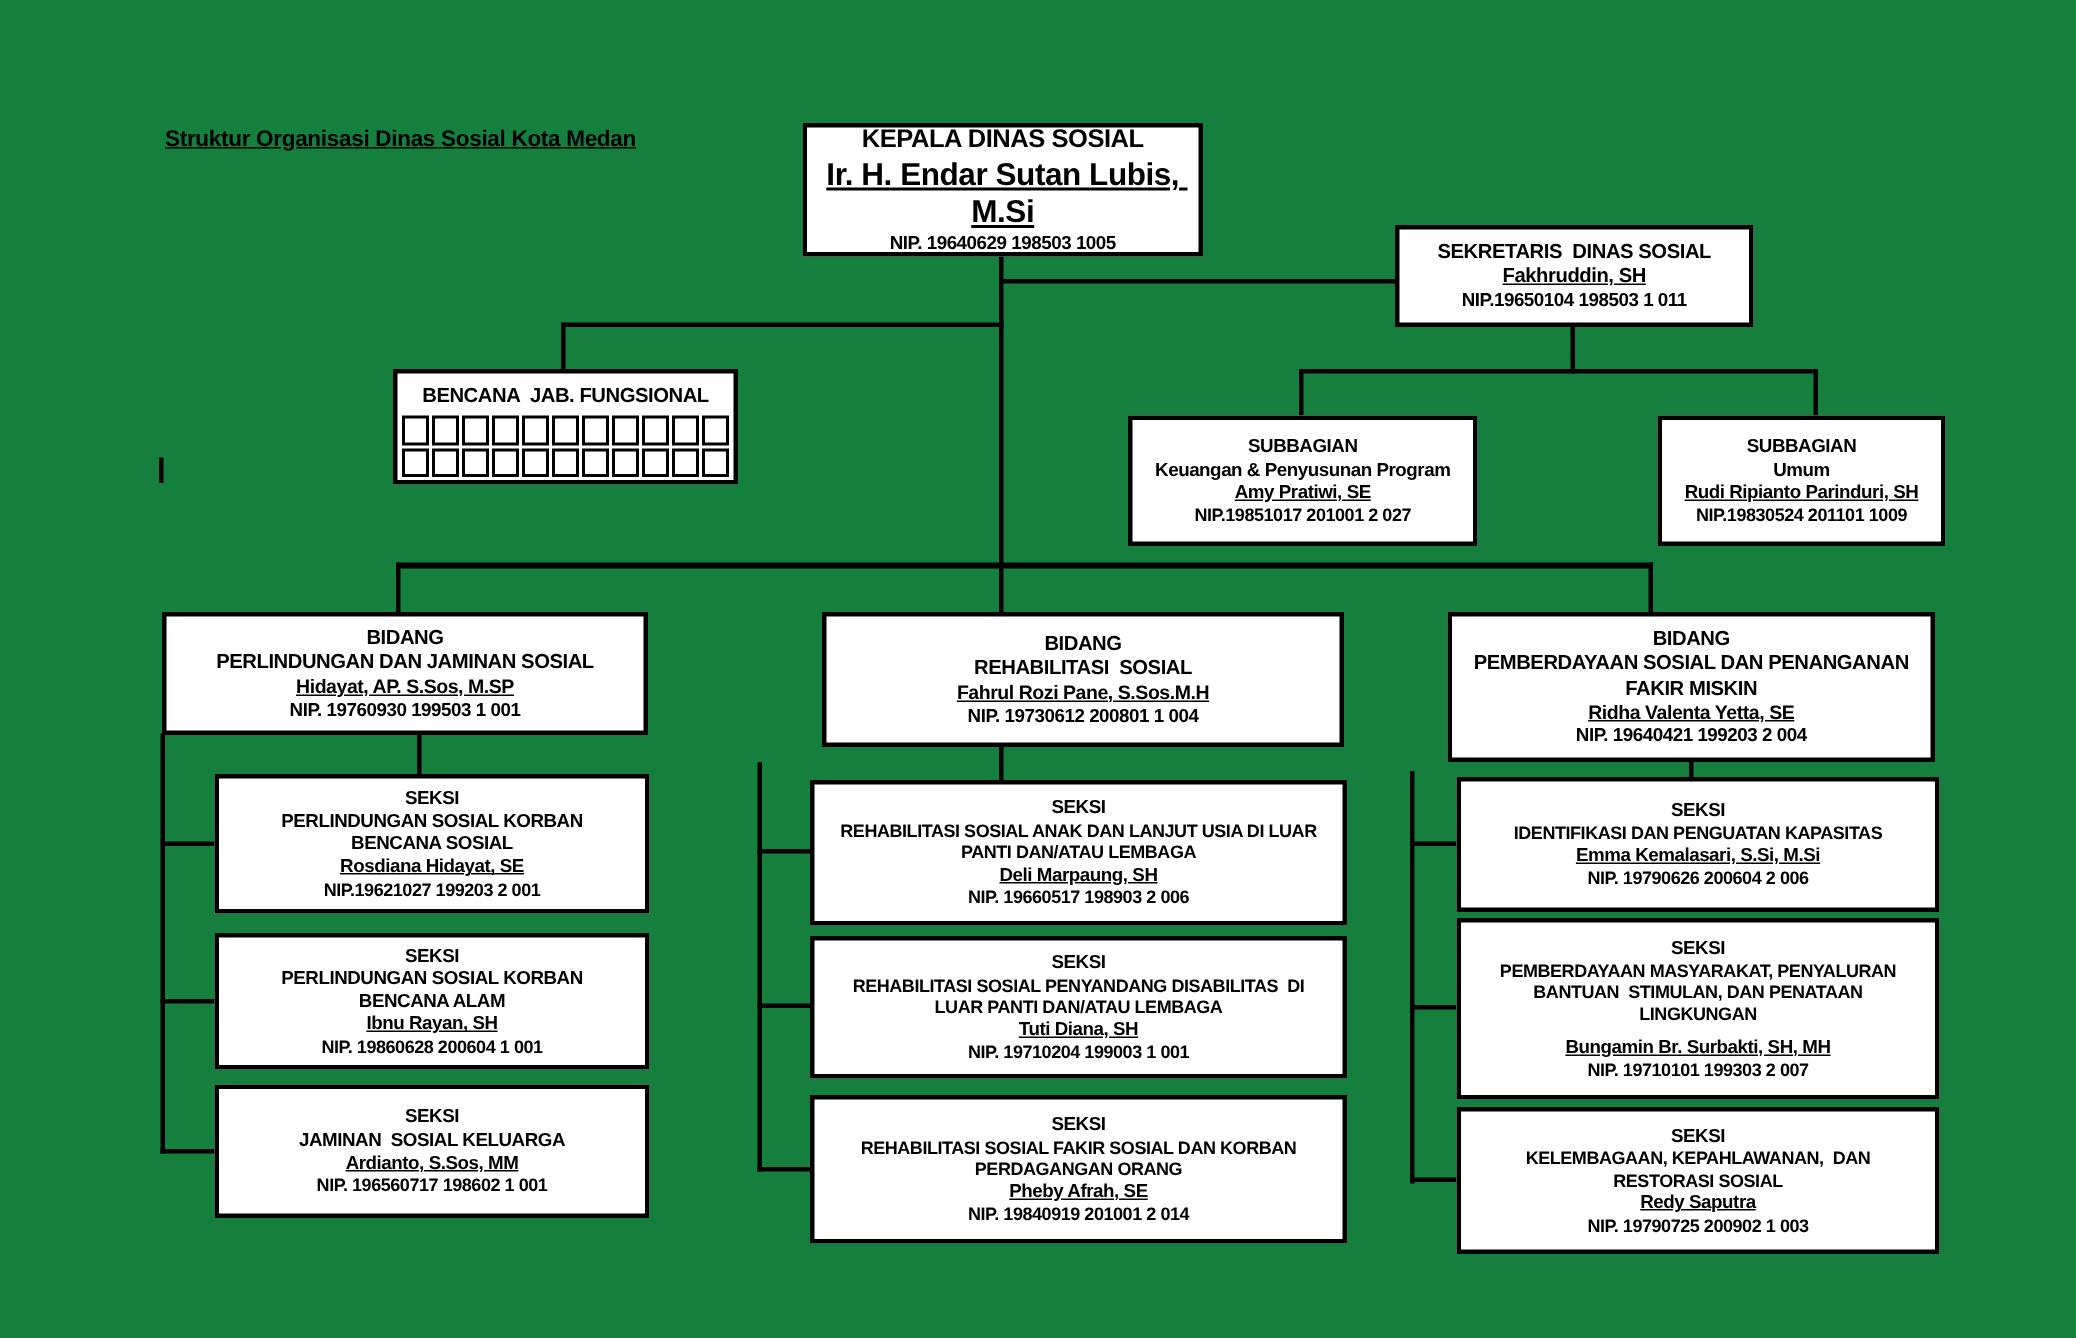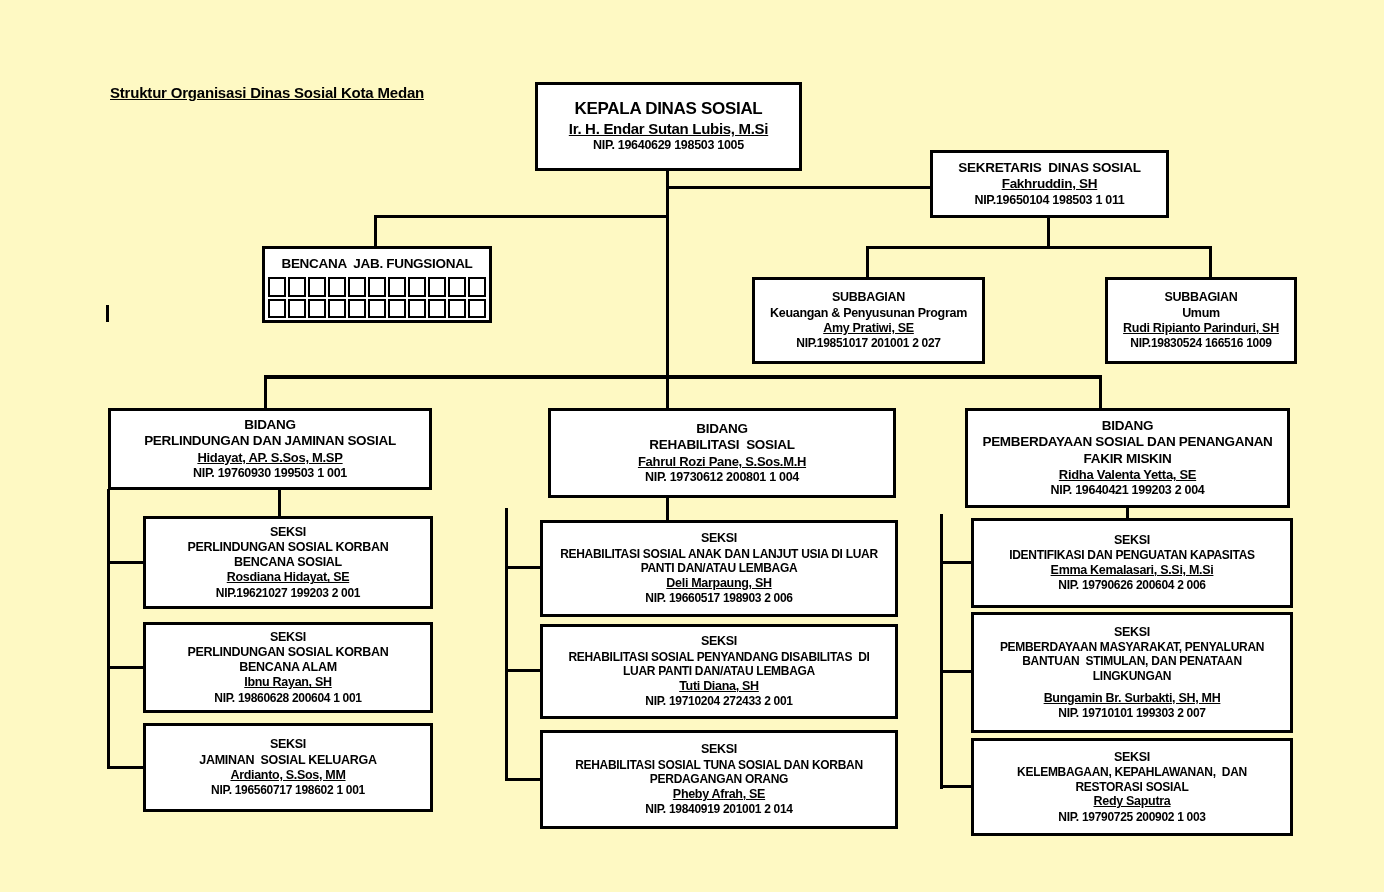--- a/index.html
+++ b/index.html
@@ -1,33 +1,33 @@
 <!DOCTYPE html>
 <html><head>
 <meta charset="utf-8">
 <style>
   html,body{margin:0;padding:0;background:#ffffff;}
   .canvas{
-    position:relative;width:1384px;height:892px;background:#fef9c3;
+    position:relative;width:1384px;height:892px;background:#15803d;
     font-family:"Liberation Sans",sans-serif;font-weight:bold;color:#000;
     overflow:hidden;
   }
   .page-title{
     position:absolute;left:110px;top:84px;font-size:15px;
     text-decoration:underline;letter-spacing:-0.2px;white-space:pre;
   }
   .box{
     position:absolute;border:3px solid #000;background:#fff;box-sizing:border-box;
     display:flex;flex-direction:column;align-items:center;justify-content:center;
     text-align:center;padding:2px 3px;letter-spacing:-0.3px;
   }
   .bl{white-space:pre-wrap;line-height:1.22;}
   .u{text-decoration:underline;}
   .fz17{font-size:17px;}
-  .fz15{font-size:15px;}
+  .fz15{font-size:21px;}
   .fz135{font-size:13.5px;}
   .fz13{font-size:13px;}
   .fz125{font-size:12.5px;}
   .fz12{font-size:12px;}
   .gap-top{margin-top:7px;}
   .line{position:absolute;background:#000;}
   
   .kel{justify-content:flex-start;padding:0;}
   .kel .kel-label{padding:7px 0 5px;}
   .fgrid{
@@ -115,21 +115,21 @@
     <div class="bl fz125">SUBBAGIAN</div>
     <div class="bl fz125">Keuangan &amp; Penyusunan Program</div>
     <div class="bl fz125 u">Amy Pratiwi, SE</div>
     <div class="bl fz12">NIP.19851017 201001 2 027</div>
   </div>
 
   <div class="box" style="left:1105px;top:277px;width:192px;height:87px;">
     <div class="bl fz125">SUBBAGIAN</div>
     <div class="bl fz125">Umum</div>
     <div class="bl fz125 u">Rudi Ripianto Parinduri, SH</div>
-    <div class="bl fz12">NIP.19830524 166516 1009</div>
+    <div class="bl fz12">NIP.19830524 201101 1009</div>
   </div>
 
   <div class="box" style="left:108px;top:408px;width:324px;height:82px;">
     <div class="bl fz135">BIDANG</div>
     <div class="bl fz135">PERLINDUNGAN DAN JAMINAN SOSIAL</div>
     <div class="bl fz13 u">Hidayat, AP. S.Sos, M.SP</div>
     <div class="bl fz125">NIP. 19760930 199503 1 001</div>
   </div>
 
   <div class="box" style="left:548px;top:408px;width:348px;height:90px;">
@@ -176,26 +176,26 @@
 PANTI DAN/ATAU LEMBAGA</div>
     <div class="bl fz125 u">Deli Marpaung, SH</div>
     <div class="bl fz12">NIP. 19660517 198903 2 006</div>
   </div>
 
   <div class="box" style="left:540px;top:624px;width:358px;height:95px;">
     <div class="bl fz125">SEKSI</div>
     <div class="bl fz12">REHABILITASI SOSIAL PENYANDANG DISABILITAS  DI
 LUAR PANTI DAN/ATAU LEMBAGA</div>
     <div class="bl fz125 u">Tuti Diana, SH</div>
-    <div class="bl fz12">NIP. 19710204 272433 2 001</div>
+    <div class="bl fz12">NIP. 19710204 199003 1 001</div>
   </div>
 
   <div class="box" style="left:540px;top:730px;width:358px;height:99px;">
     <div class="bl fz125">SEKSI</div>
-    <div class="bl fz12">REHABILITASI SOSIAL TUNA SOSIAL DAN KORBAN
+    <div class="bl fz12">REHABILITASI SOSIAL FAKIR SOSIAL DAN KORBAN
 PERDAGANGAN ORANG</div>
     <div class="bl fz125 u">Pheby Afrah, SE</div>
     <div class="bl fz12">NIP. 19840919 201001 2 014</div>
   </div>
 
   <div class="box" style="left:971px;top:518px;width:322px;height:90px;">
     <div class="bl fz125">SEKSI</div>
     <div class="bl fz12">IDENTIFIKASI DAN PENGUATAN KAPASITAS</div>
     <div class="bl fz125 u">Emma Kemalasari, S.Si, M.Si</div>
     <div class="bl fz12">NIP. 19790626 200604 2 006</div>

